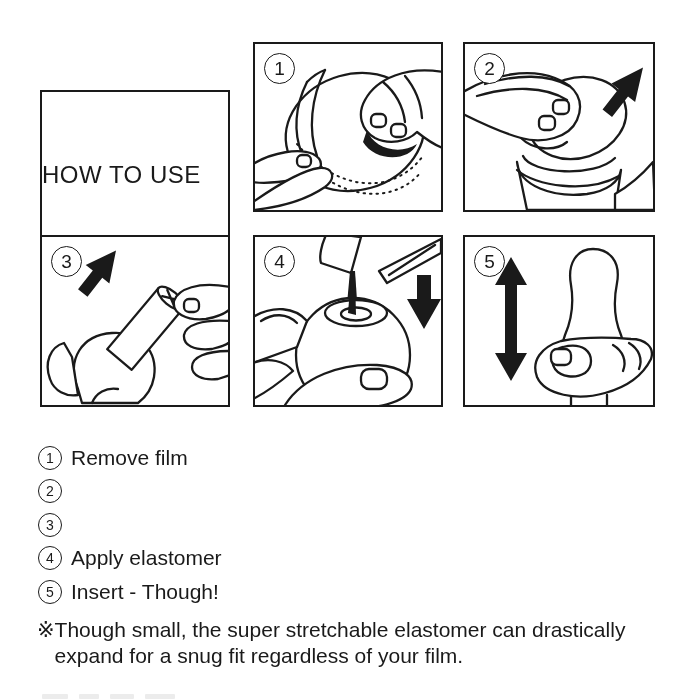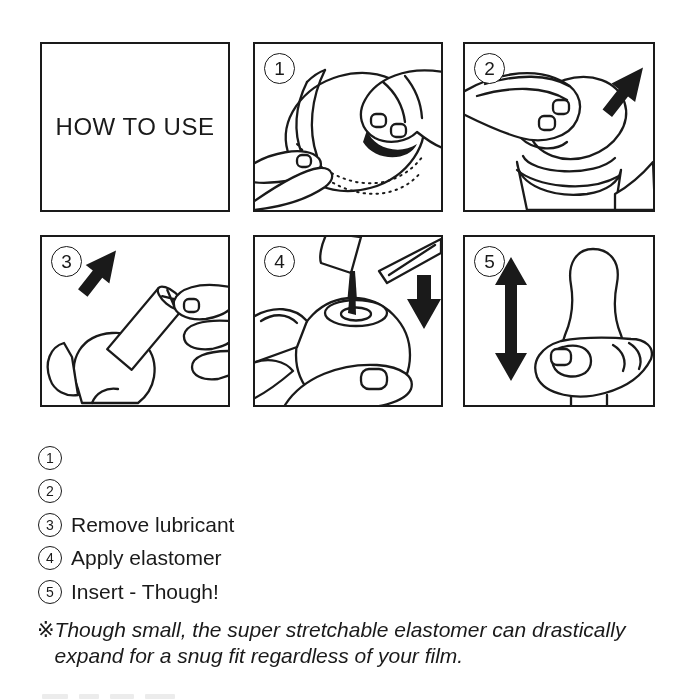--- a/index.html
+++ b/index.html
@@ -1,35 +1,35 @@
 <!DOCTYPE html>
 <html><head>
 <meta charset="utf-8">
 <style>
   html,body{margin:0;padding:0;}
   body{width:700px;height:700px;background:#ffffff;font-family:"Liberation Sans",sans-serif;color:#1a1a1a;}
   .canvas{position:relative;width:700px;height:700px;background:#fff;overflow:hidden;}
 
   .panel{position:absolute;box-sizing:border-box;border:2px solid #1a1a1a;background:#fff;}
   .panel svg{position:absolute;left:0;top:0;width:100%;height:100%;}
-  .title-panel{display:flex;align-items:center;justify-content:center;}
+  .title-panel{display:flex;align-items:center;justify-content:flex-start;margin-top:48px;}
   .title-text{font-size:24px;letter-spacing:0.5px;white-space:nowrap;}
 
   .badge{position:absolute;top:9px;left:9px;width:29px;height:29px;border:1.8px solid #1a1a1a;
          border-radius:50%;background:#fff;display:flex;align-items:center;justify-content:center;
          font-size:19px;line-height:1;z-index:3;}
 
   .steps{position:absolute;left:38px;top:441px;}
   .step{display:flex;align-items:center;height:33.5px;font-size:21px;}
   .bullet{flex:0 0 auto;width:22px;height:22px;border:1.6px solid #1a1a1a;border-radius:50%;
           display:flex;align-items:center;justify-content:center;font-size:14px;line-height:1;margin-right:9px;}
 
   .note{position:absolute;left:37px;top:617px;font-size:21px;line-height:26px;display:flex;}
   .note-marker{font-family:"DejaVu Sans","Liberation Sans",sans-serif;flex:0 0 auto;}
-  .note-line{white-space:nowrap;font-style:italic;}
+  .note-line{white-space:nowrap;}
 
   .remnant{position:absolute;left:42px;top:694px;height:5px;display:flex;gap:11px;}
   .remnant span{display:block;height:5px;background:#ececec;border-radius:1px;}
 
   .ink-fill{fill:#1a1a1a;stroke:none;}
   .line{fill:none;stroke:#1a1a1a;stroke-width:2.3;stroke-linecap:round;stroke-linejoin:round;}
   .shape{fill:#ffffff;stroke:#1a1a1a;stroke-width:2.3;stroke-linecap:round;stroke-linejoin:round;}
   .dots{fill:none;stroke:#1a1a1a;stroke-width:2;stroke-dasharray:1.5 5;stroke-linecap:round;}
 </style>
 </head>
@@ -143,27 +143,27 @@
       <path class="line" d="M164,106 C174,112 178,122 174,132"></path>
     </svg>
     <div class="badge">
       <span>5</span>
     </div>
   </div>
 
   <div class="steps">
     <div class="step">
       <span class="bullet">1</span>
+      <span>Remove film</span>
     </div>
     <div class="step">
       <span class="bullet">2</span>
     </div>
     <div class="step">
       <span class="bullet">3</span>
-      <span>Remove lubricant</span>
     </div>
     <div class="step">
       <span class="bullet">4</span>
       <span>Apply elastomer</span>
     </div>
     <div class="step">
       <span class="bullet">5</span>
       <span>Insert - Though!</span>
     </div>
   </div>

